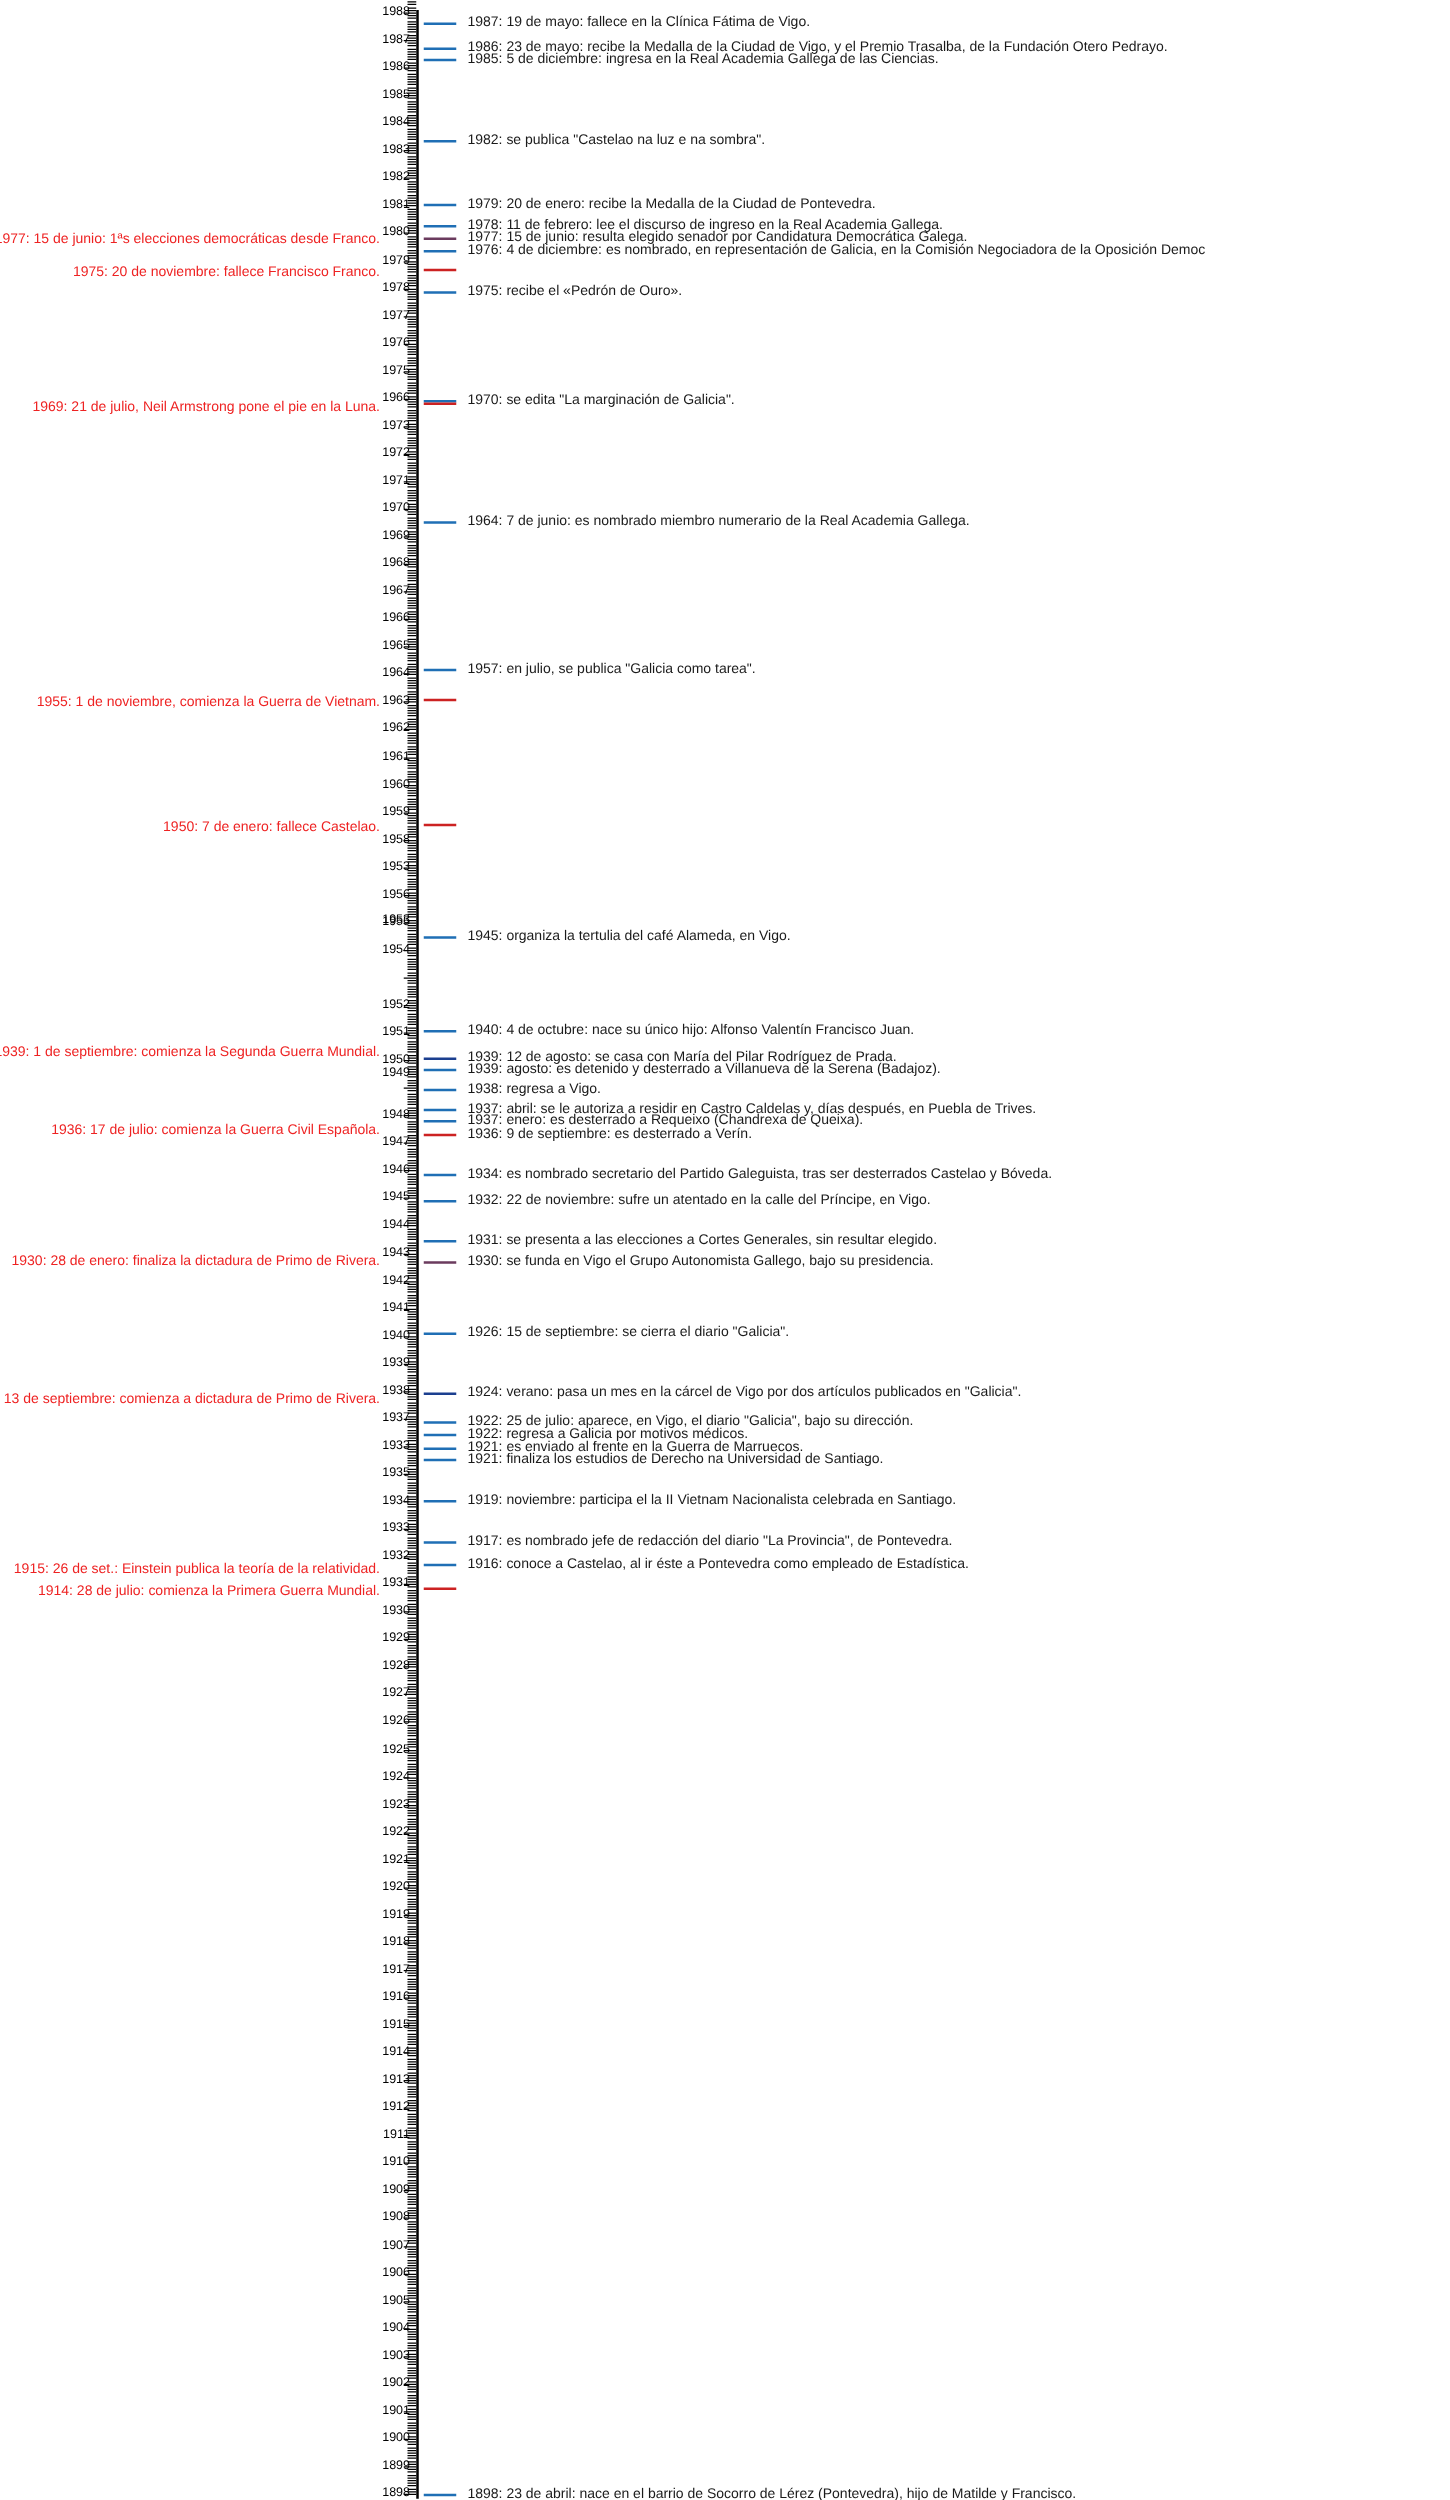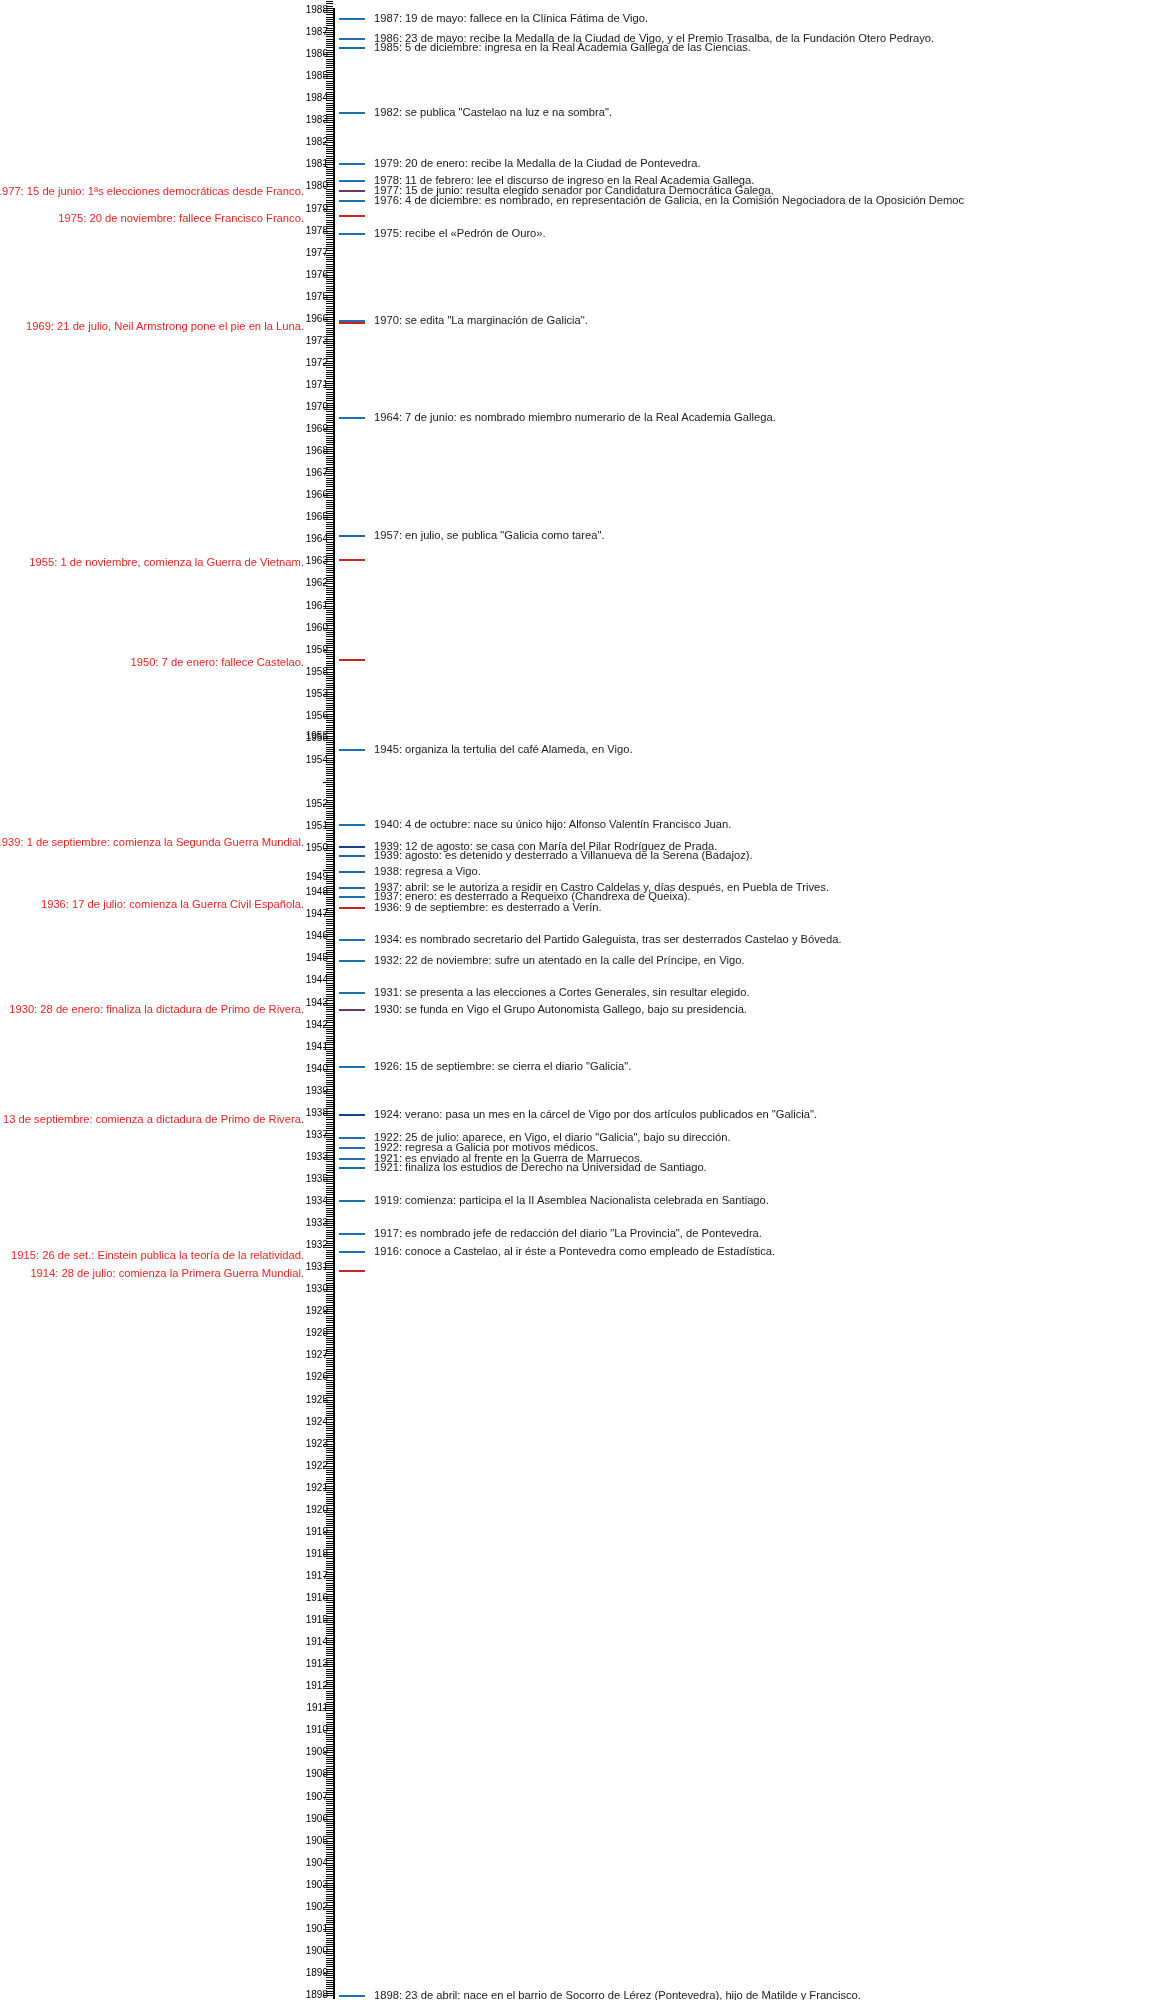--- a/index.html
+++ b/index.html
@@ -981,21 +981,21 @@
     <div class="year-label" style="top: 755px;">1954</div>
     <div class="tick-major" style="top: 782px;"></div>
     <div class="year-label" style="top: 731px;">1953</div>
     <div class="tick-major" style="top: 804px;"></div>
     <div class="year-label" style="top: 799px;">1952</div>
     <div class="tick-major" style="top: 826px;"></div>
     <div class="year-label" style="top: 821px;">1951</div>
     <div class="tick-major" style="top: 848px;"></div>
     <div class="year-label" style="top: 843px;">1950</div>
     <div class="tick-major" style="top: 870px;"></div>
-    <div class="year-label" style="top: 872px;">1949</div>
+    <div class="year-label" style="top: 854px;">1949</div>
     <div class="tick-major" style="top: 892px;"></div>
     <div class="year-label" style="top: 887px;">1948</div>
     <div class="tick-major" style="top: 914px;"></div>
     <div class="year-label" style="top: 909px;">1947</div>
     <div class="tick-major" style="top: 936px;"></div>
     <div class="year-label" style="top: 931px;">1946</div>
     <div class="tick-major" style="top: 958px;"></div>
     <div class="year-label" style="top: 953px;">1945</div>
     <div class="tick-major" style="top: 980px;"></div>
     <div class="year-label" style="top: 975px;">1944</div>
@@ -1206,21 +1206,21 @@
     <div class="ev" style="top: 1152px;">
       <span class="dash" style="background: rgb(31, 111, 181);"></span>
       <span class="txt">1921: es enviado al frente en la Guerra de Marruecos.</span>
     </div>
     <div class="ev" style="top: 1161px;">
       <span class="dash" style="background: rgb(31, 111, 181);"></span>
       <span class="txt">1921: finaliza los estudios de Derecho na Universidad de Santiago.</span>
     </div>
     <div class="ev" style="top: 1194px;">
       <span class="dash" style="background: rgb(31, 111, 181);"></span>
-      <span class="txt">1919: comienza: participa el la II Asemblea Nacionalista celebrada en Santiago.</span>
+      <span class="txt">1919: noviembre: participa el la II Vietnam Nacionalista celebrada en Santiago.</span>
     </div>
     <div class="ev" style="top: 1227px;">
       <span class="dash" style="background: rgb(31, 111, 181);"></span>
       <span class="txt">1917: es nombrado jefe de redacción del diario "La Provincia", de Pontevedra.</span>
     </div>
     <div class="ev" style="top: 1245px;">
       <span class="dash" style="background: rgb(31, 111, 181);"></span>
       <span class="txt">1916: conoce a Castelao, al ir éste a Pontevedra como empleado de Estadística.</span>
     </div>
     <div class="ev" style="top: 1989px;">

